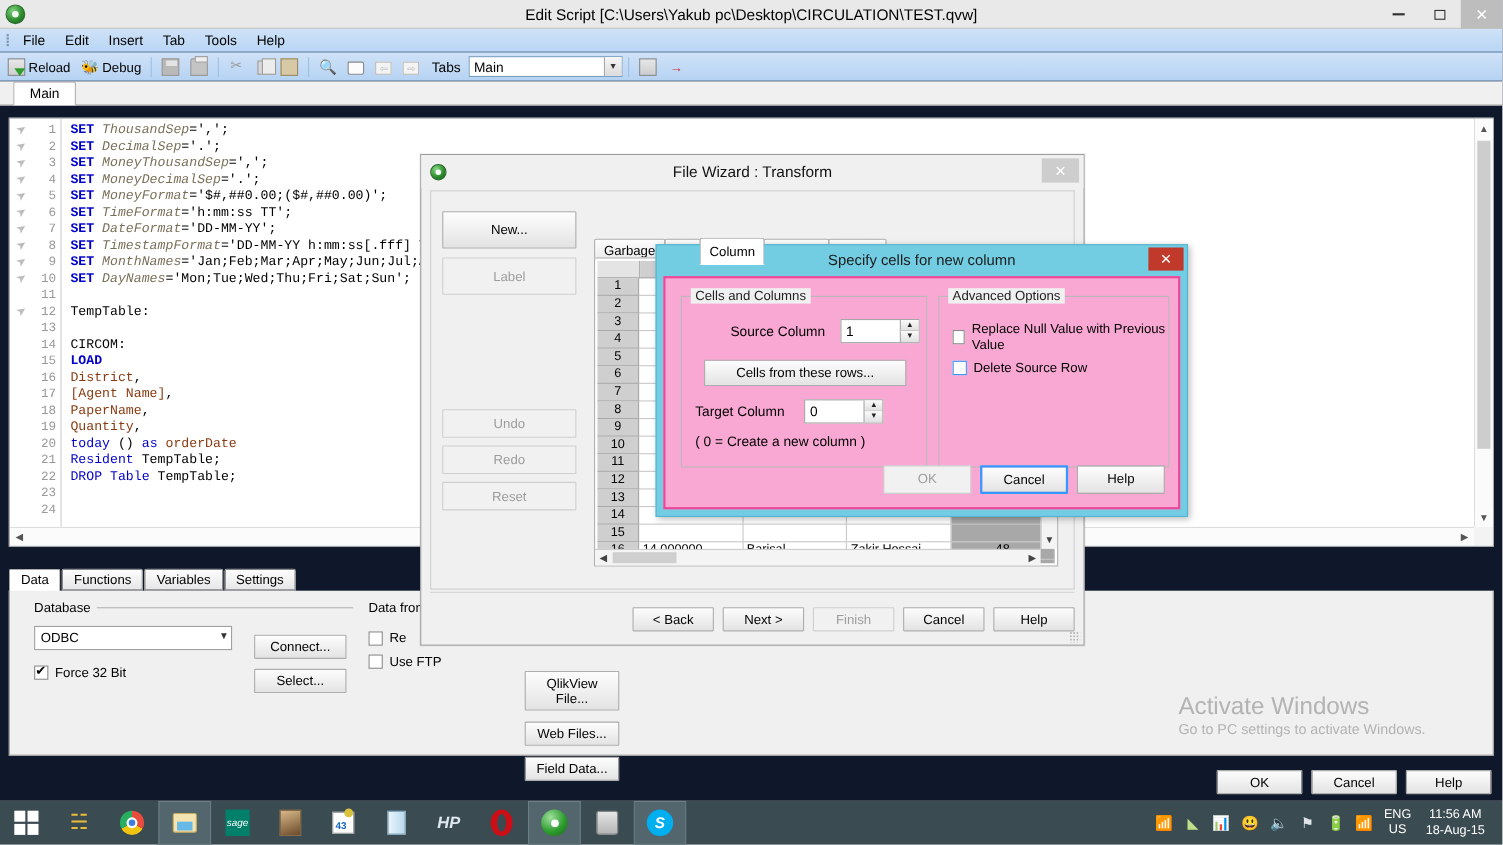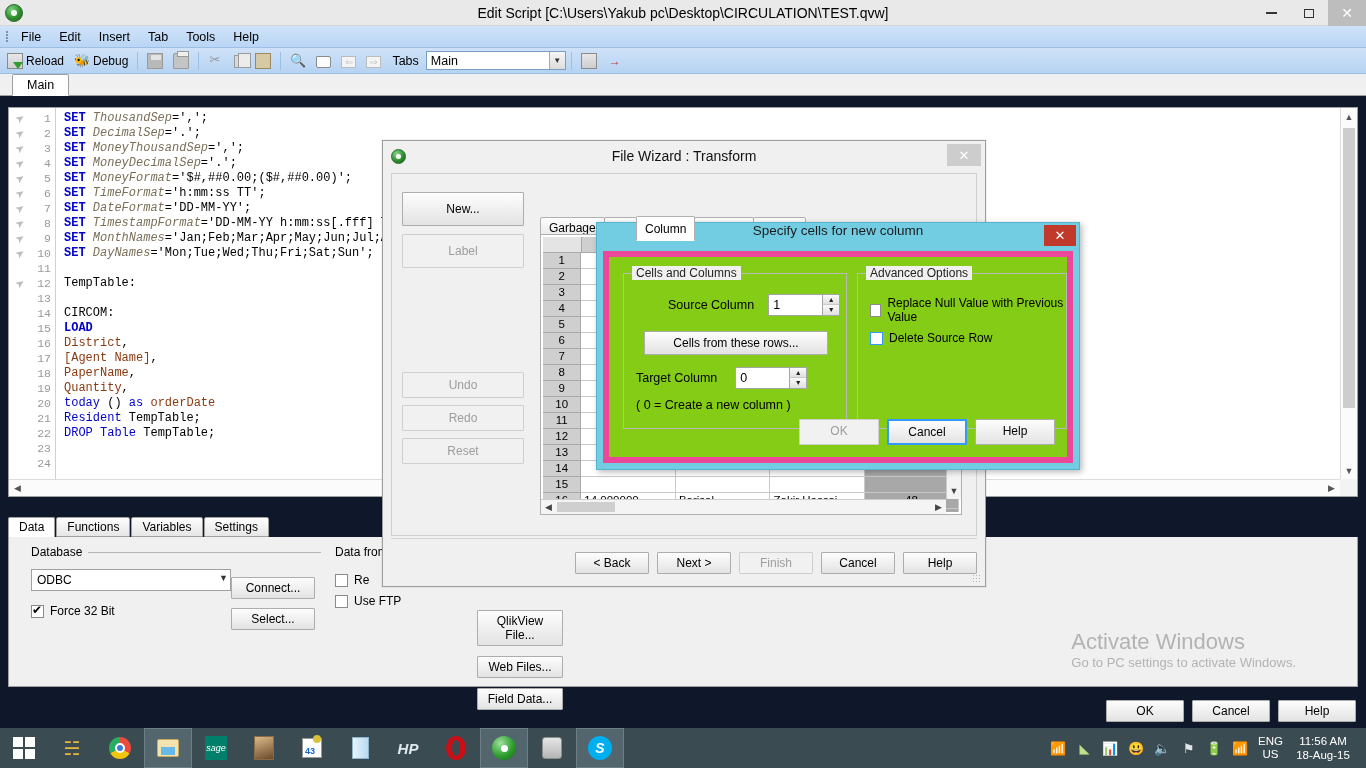--- a/index.html
+++ b/index.html
@@ -189,24 +189,24 @@
   .grid-vs .b { height:15px; text-align:center; font-size:9px; line-height:15px; color:#444; }
   .grid-hs { position:absolute; left:0; right:15px; bottom:0; height:15px; background:#f4f4f4; border-top:1px solid #ccc; display:flex; justify-content:space-between; }
   .grid-hs .b { width:15px; text-align:center; font-size:9px; line-height:15px; color:#444; }
   .grid-hs .thumb { position:absolute; left:16px; width:58px; top:2px; bottom:2px; background:#cfcfcf; }
 
   
   #specify-dialog {
     position:absolute; left:596px; top:222px; width:484px; height:248px;
     background:#72cde3; border:1px solid #54b4cd; box-shadow:2px 2px 6px rgba(0,0,0,.28);
   }
-  .sd-title { height:26px; position:relative; display:flex; justify-content:center; }
+  .sd-title { height:26px; position:relative; display:flex; align-items:center; justify-content:center; }
   .sd-title .t { font-size:13.5px; color:#1b1b1b; }
   .sd-title .x { position:absolute; right:3px; top:2px; width:32px; height:21px; background:#c0392b; color:#fff; display:flex; align-items:center; justify-content:center; font-size:13px; }
-  .sd-body { position:absolute; left:6px; top:28px; right:6px; bottom:6px; background:#84cc16; border:6px solid #ec4899; }
+  .sd-body { position:absolute; left:6px; top:28px; right:6px; bottom:6px; background:#f9a8d4; border:2px solid #ec4899; }
   .fieldset { position:absolute; border:1px solid #b9b9b9; }
   .fieldset > .legend { position:absolute; top:-8px; left:8px; background:#f0f0f0; padding:0 4px; font-size:12px; color:#222; }
   .spinner { width:72px; height:22px; background:#fff; border:1px solid #a5a5a5; position:relative; font-size:12.5px; padding-left:4px; line-height:20px; }
   .spinner .ups { position:absolute; right:0; top:0; width:17px; height:20px; }
   .spinner .ups div { height:10px; background:linear-gradient(to bottom,#fafafa,#e0e0e0); border-left:1px solid #a5a5a5; font-size:7px; line-height:9px; text-align:center; color:#222; }
   .spinner .ups div:first-child { border-bottom:1px solid #c9c9c9; }
   .sd-btns { position:absolute; right:12px; bottom:12px; display:flex; gap:8px; }
   .sd-btns .wbtn { width:80px; padding:4px 0; }
 
   
@@ -389,21 +389,21 @@
       <div class="bp-tab">Variables</div>
       <div class="bp-tab">Settings</div>
     </div>
     <div class="bp-body">
 
       <div style="position:absolute;left:22px;top:8px;width:290px;">
         <div class="grp-title">
           <span>Database</span>
             <span class="line"></span>
         </div>
-        <div class="combo" style="width:200px;margin-top:10px;">
+        <div class="combo" style="width:180px;margin-top:10px;">
           <span>ODBC</span>
           <span class="arrow">▼</span>
         </div>
         <div style="display:flex;align-items:center;gap:6px;margin-top:13px;">
           <span class="cb checked"></span>
           <span style="font-size:12px;">Force 32 Bit</span>
         </div>
       </div>
       <div style="position:absolute;left:222px;top:40px;">
         <div class="wbtn" style="width:84px;">Connect...</div>

